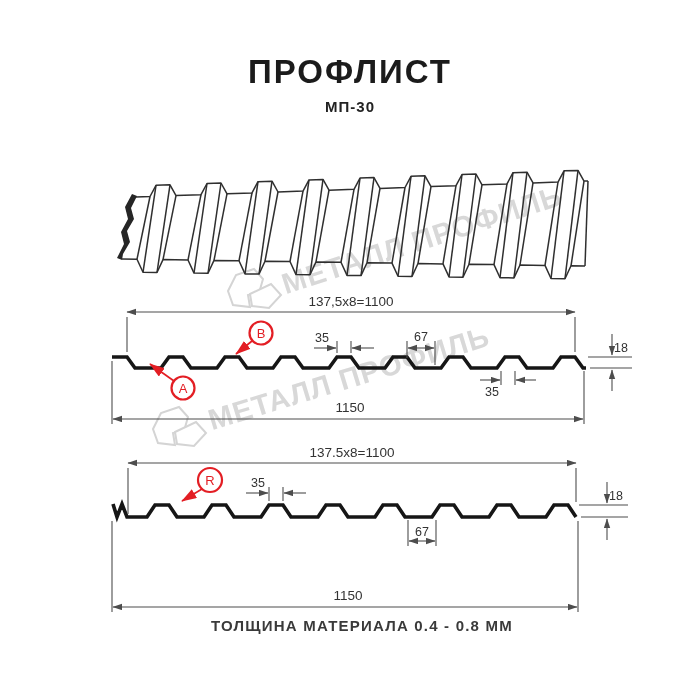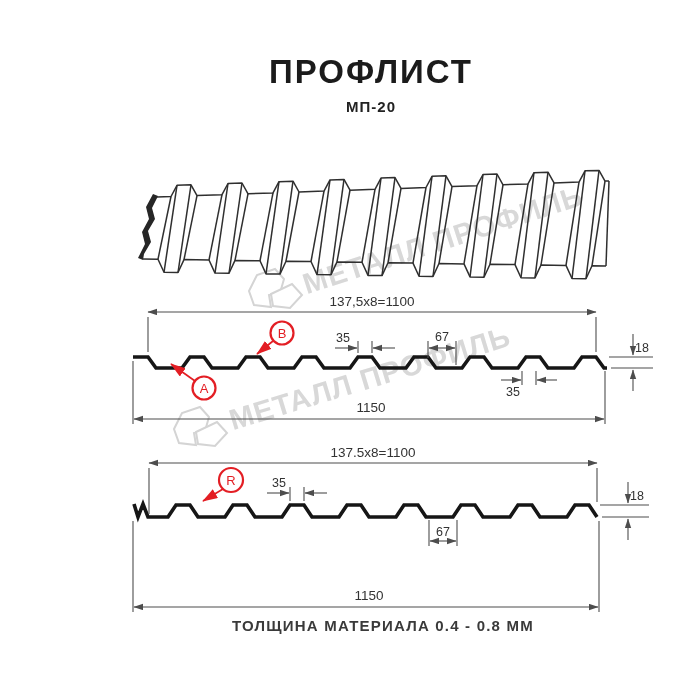--- a/index.html
+++ b/index.html
@@ -1,17 +1,17 @@
 <!DOCTYPE html>
 <html><head>
 <meta charset="utf-8">
 <style>
   html,body{margin:0;padding:0;background:#ffffff;width:700px;height:700px;overflow:hidden;
     font-family:"Liberation Sans",sans-serif;}
-  .stage{position:relative;width:572px;height:700px;background:#fff;margin-left:21px;}
+  .stage{position:relative;width:572px;height:700px;background:#fff;}
   .title{position:absolute;left:0;top:53px;width:700px;text-align:center;
     font-size:33px;font-weight:bold;letter-spacing:2px;color:#1b1b1b;}
   .subtitle{position:absolute;left:0;top:98px;width:700px;text-align:center;
     font-size:15px;font-weight:bold;letter-spacing:1px;color:#222;}
   .footer{position:absolute;left:0;top:617px;width:700px;text-align:center;
     font-size:15px;font-weight:bold;letter-spacing:1.2px;color:#3a3a3a;padding-left:12px;}
   .wm-text{position:absolute;white-space:nowrap;font-size:29px;font-weight:bold;
     letter-spacing:1px;color:#d8d8d8;z-index:1;}
   .wm-text.a{left:288px;top:268px;transform:rotate(-18deg);transform-origin:left bottom;}
   .wm-text.b{left:214px;top:404px;transform:rotate(-17deg);transform-origin:left bottom;}
@@ -22,21 +22,21 @@
   text.dim{font-family:"Liberation Sans",sans-serif;font-size:12.5px;fill:#333;}
   text.dimbig{font-family:"Liberation Sans",sans-serif;font-size:13.5px;fill:#333;}
   text.callout{font-family:"Liberation Sans",sans-serif;font-size:13px;fill:#e31e24;}
 </style>
 </head>
 <body>
 
 <div class="stage">
 
   <div class="title">ПРОФЛИСТ</div>
-  <div class="subtitle">МП-20</div>
+  <div class="subtitle">МП-30</div>
 
   <svg class="wm-logo a" width="58" height="46" viewBox="0 0 58 46">
     <path d="M2,25 L10,9 L28,3 L37,13 L33,27 L22,29 L24,41 L7,39 Z" fill="#fff" stroke="#d4d4d4" stroke-width="2"></path>
     <path d="M24,28 L45,18 L55,29 L43,42 L26,40 Z" fill="#fff" stroke="#d4d4d4" stroke-width="2"></path>
   </svg>
   <div class="wm-text a">МЕТАЛЛ ПРОФИЛЬ</div>
 
   <svg class="wm-logo b" width="60" height="46" viewBox="0 0 58 46">
     <path d="M2,25 L10,9 L28,3 L37,13 L33,27 L22,29 L24,41 L7,39 Z" fill="#fff" stroke="#d4d4d4" stroke-width="2"></path>
     <path d="M24,28 L45,18 L55,29 L43,42 L26,40 Z" fill="#fff" stroke="#d4d4d4" stroke-width="2"></path>

